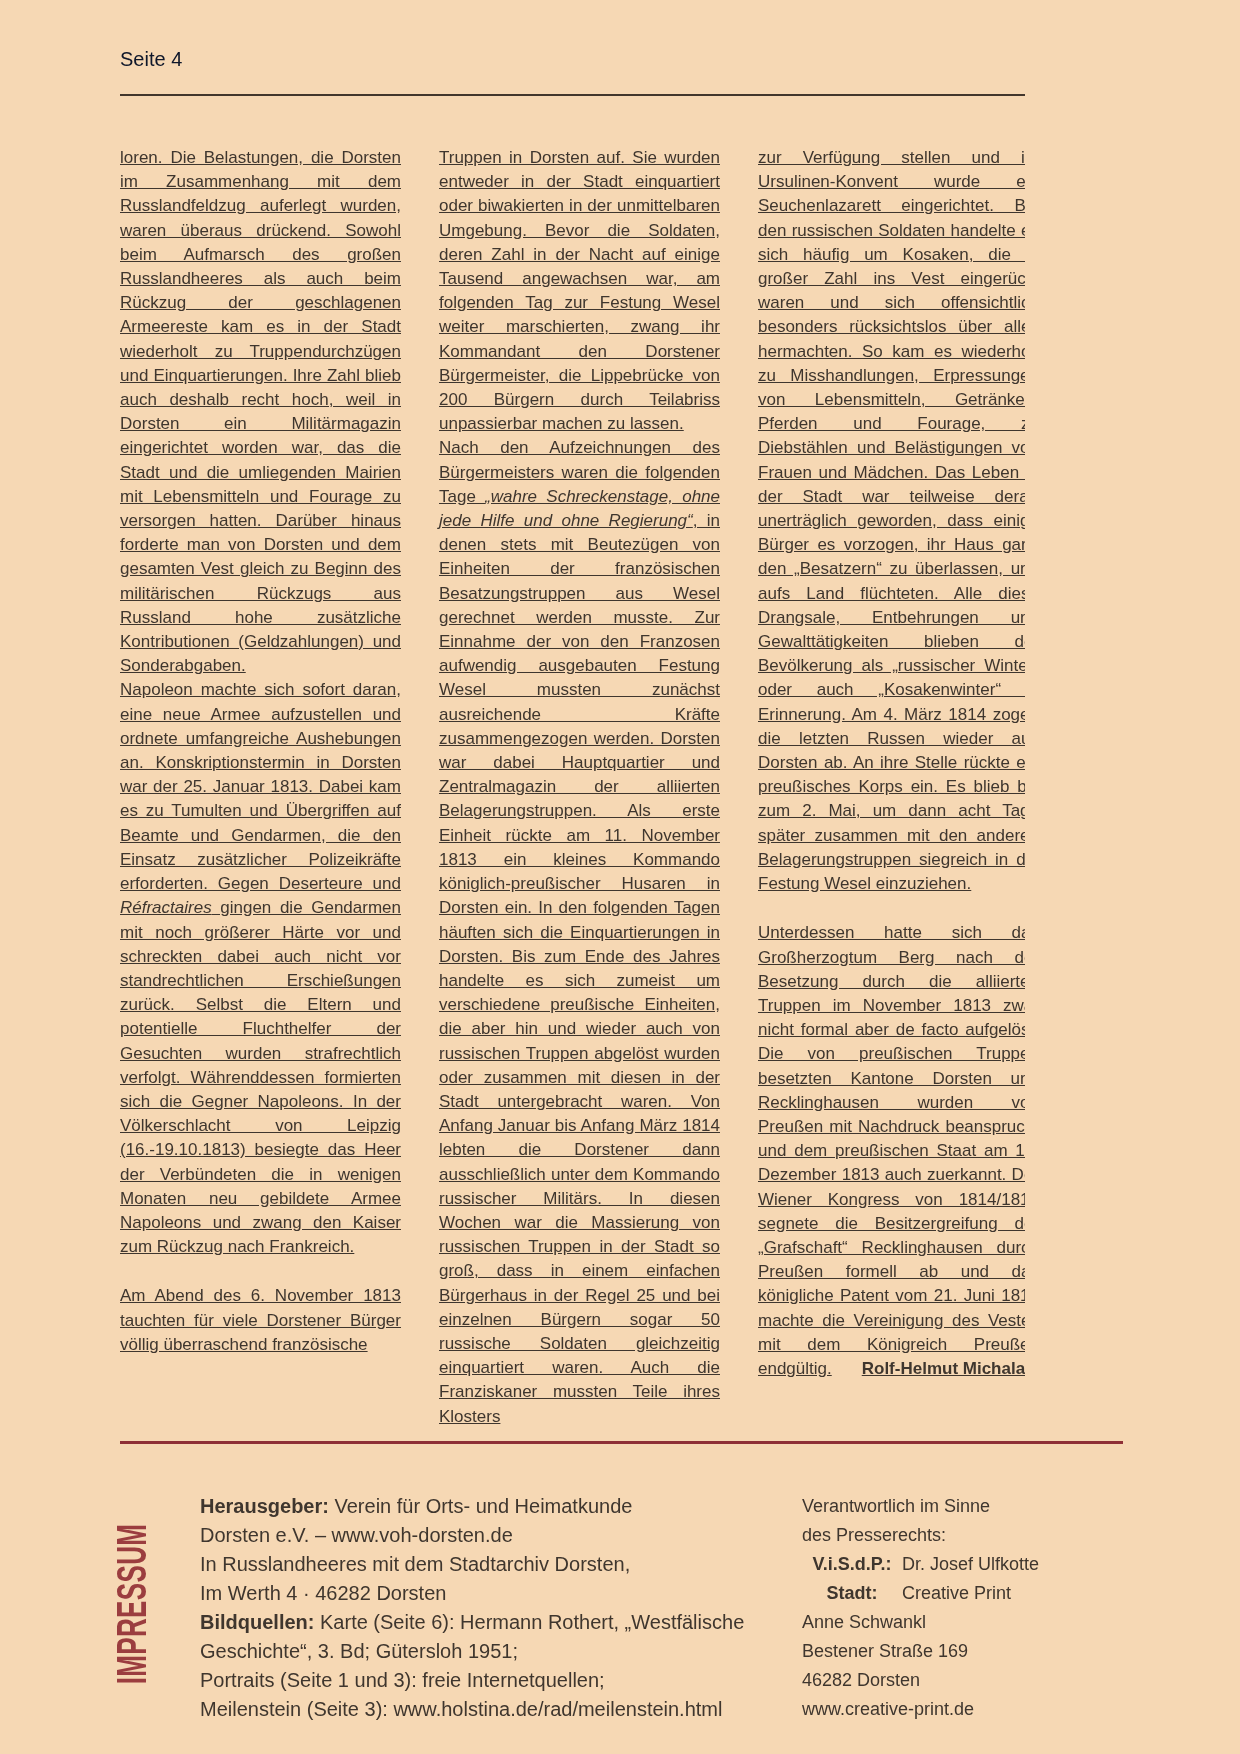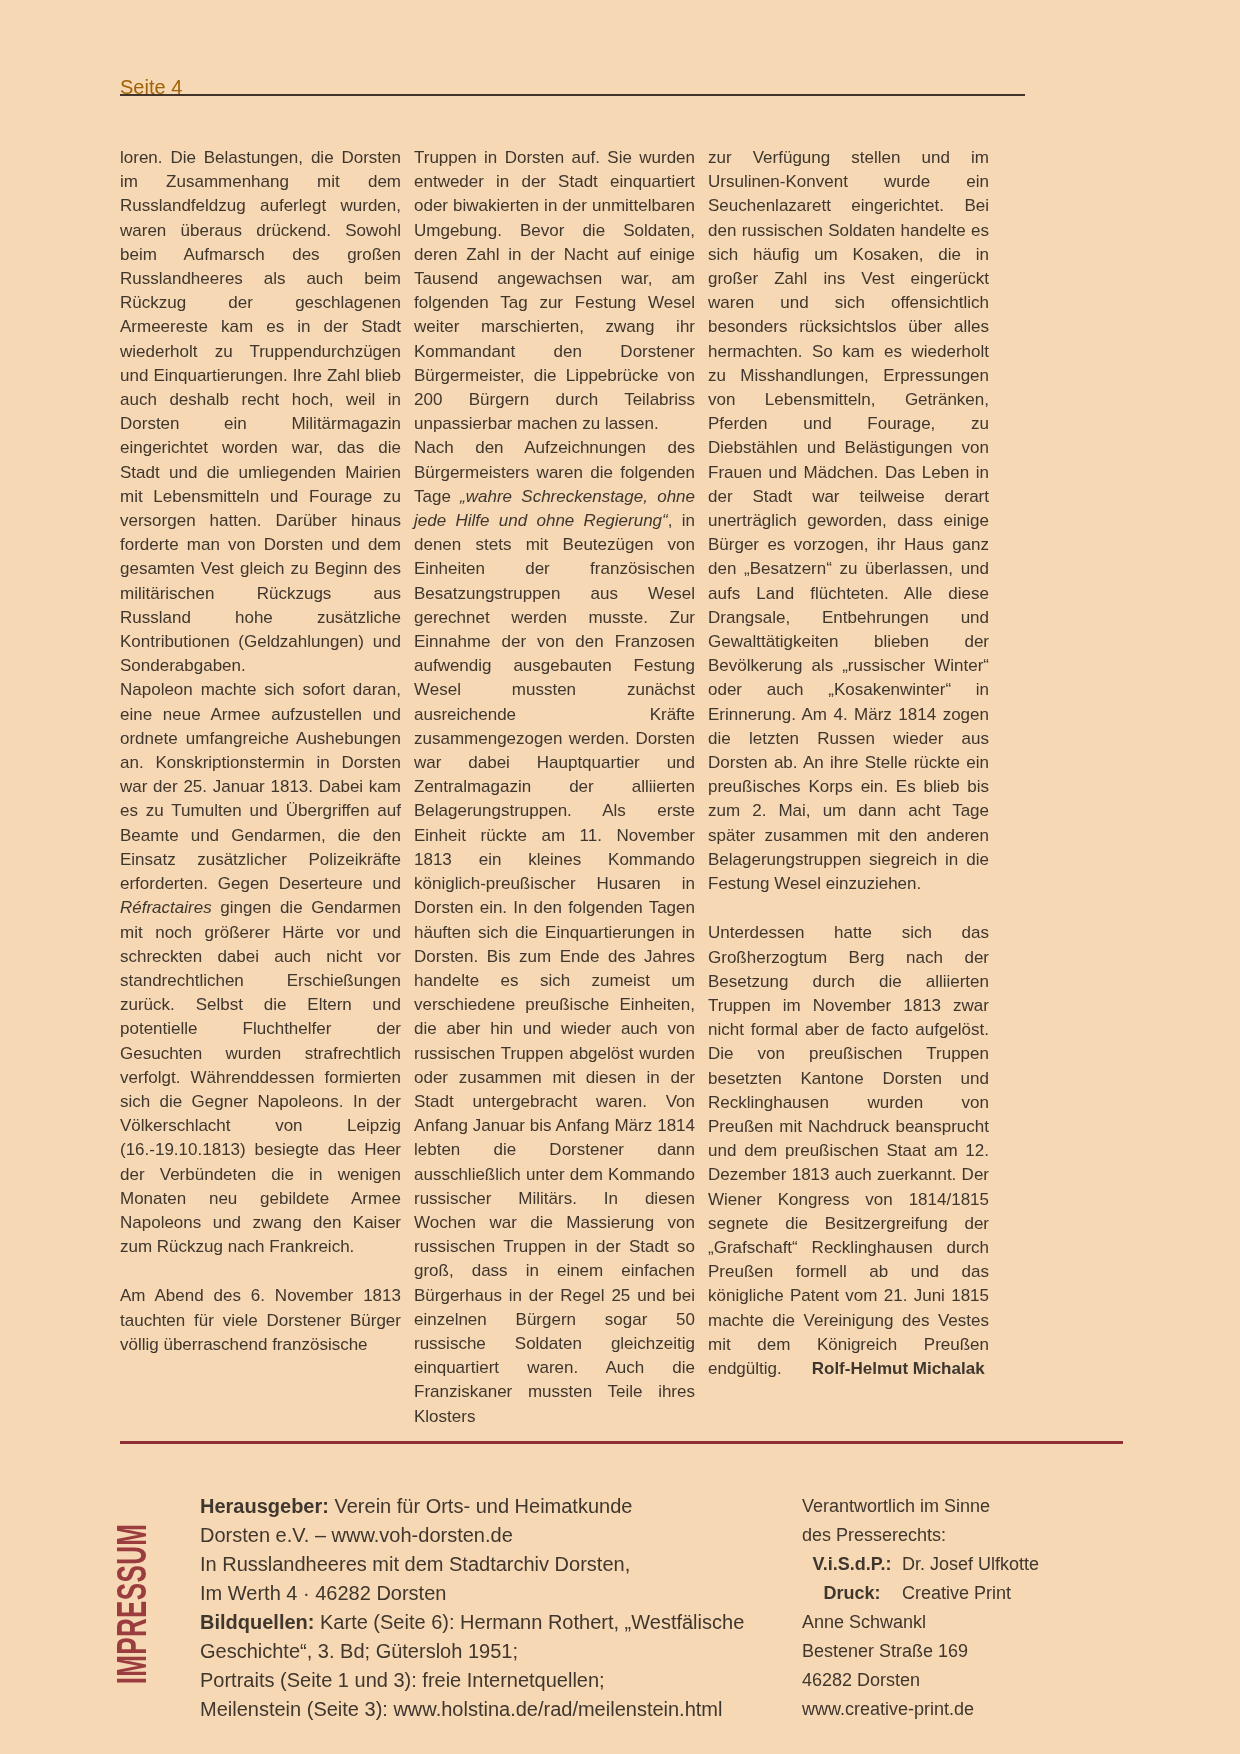--- a/index.html
+++ b/index.html
@@ -5,32 +5,33 @@
   html,body{margin:0;padding:0;background:#e8e0d4;}
   .page{
     position:relative;
     width:1240px;height:1754px;
     background:#f6d8b4;
     font-family:"Liberation Sans","DejaVu Sans",sans-serif;
     color:#3f362e;
     overflow:hidden;
   }
   .page-header{
-    position:absolute;left:120px;top:76px;
-    font-size:20px;color:#a16207;
+    position:absolute;left:120px;top:48px;
+    font-size:20px;color:#0f172a;
   }
   .header-rule{
     position:absolute;left:120px;top:94px;
     width:905px;height:2px;background:#42362c;
   }
   .columns{
     position:absolute;left:120px;top:146px;
     width:905px;height:1288px;
-    display:flex;gap:13px;
+    display:flex;gap:38px;
     overflow:hidden;
+    text-decoration:underline;
   }
   .col{width:281px;flex:none;}
   .col p{
     margin:0;
     font-size:17px;line-height:24.2px;
     text-align:justify;
     hyphens:auto;
   }
   .para-gap{margin-top:25px !important;}
   .b{font-weight:bold;}
@@ -109,21 +110,21 @@
       <span class="imp-value">Verantwortlich im Sinne</span>
     </div>
     <div class="imp-row">
       <span class="imp-value">des Presserechts:</span>
     </div>
     <div class="imp-row">
       <span class="imp-label">V.i.S.d.P.:</span>
       <span class="imp-value">Dr. Josef Ulfkotte</span>
     </div>
     <div class="imp-row">
-      <span class="imp-label">Druck:</span>
+      <span class="imp-label">Stadt:</span>
       <span class="imp-value">Creative Print</span>
     </div>
     <div class="imp-row indent">
       <span class="imp-value">Anne Schwankl</span>
     </div>
     <div class="imp-row indent">
       <span class="imp-value">Bestener Straße 169</span>
     </div>
     <div class="imp-row indent">
       <span class="imp-value">46282 Dorsten</span>

